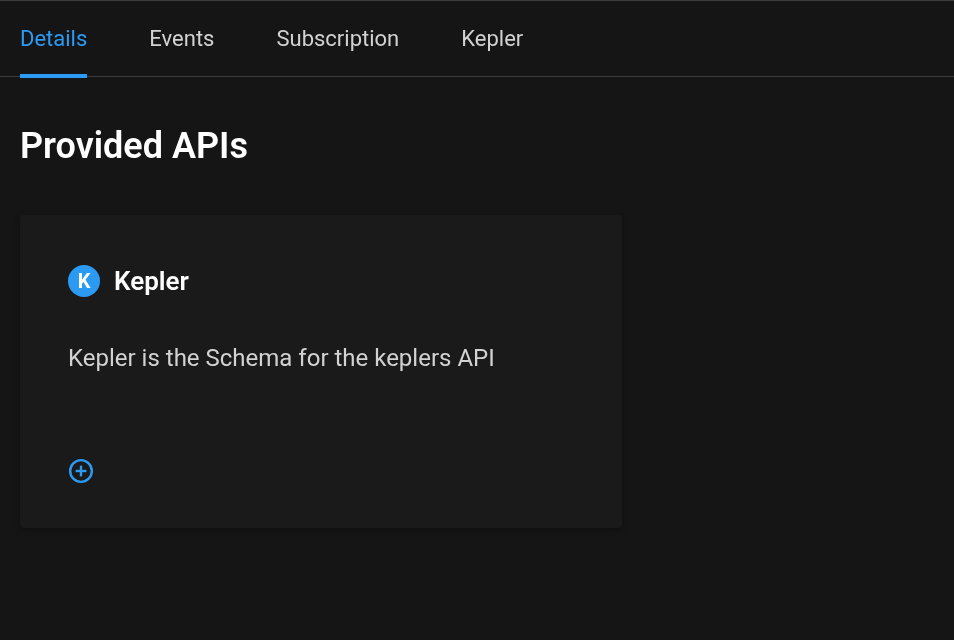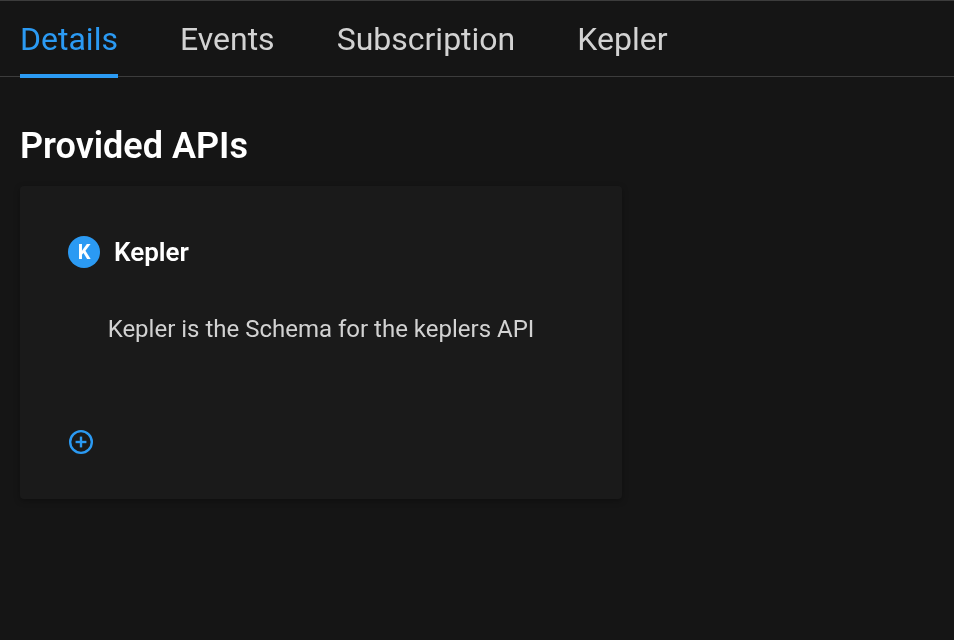--- a/index.html
+++ b/index.html
@@ -20,21 +20,21 @@
     }
     .tabs {
       display: flex;
       align-items: center;
       border-bottom: 1px solid #3c3c3c;
       padding-left: 20px;
       gap: 62px;
       height: 76px;
     }
     .tab {
-      font-size: 32px;
+      font-size: 22px;
       font-weight: 400;
       color: #d2d2d2;
       cursor: pointer;
       position: relative;
       padding: 20px 0;
       height: 76px;
       display: flex;
       align-items: center;
     }
     .tab.active {
@@ -49,21 +49,21 @@
       height: 4px;
       background: #2b9af3;
     }
     .content {
       padding: 48px 20px 20px 20px;
     }
     .section-title {
       font-size: 36px;
       font-weight: 600;
       color: #fff;
-      margin-bottom: 19px;
+      margin-bottom: 48px;
     }
     .card {
       background: #1a1a1a;
       border-radius: 4px;
       padding: 50px 48px 44px 48px;
       width: 602px;
       box-shadow: 0 2px 6px rgba(0,0,0,0.3);
     }
     .card-header {
       display: flex;
@@ -88,21 +88,20 @@
       font-size: 26px;
       font-weight: 600;
       color: #fff;
     }
     .card-description {
       font-size: 24px;
       font-weight: 400;
       color: #d2d2d2;
       margin-bottom: 84px;
       line-height: 1.3;
-      text-align: center;
     }
     .create-instance {
       display: flex;
       align-items: center;
       gap: 10px;
       color: #2b9af3;
       cursor: pointer;
       font-size: 24px;
       font-weight: 400;
     }

